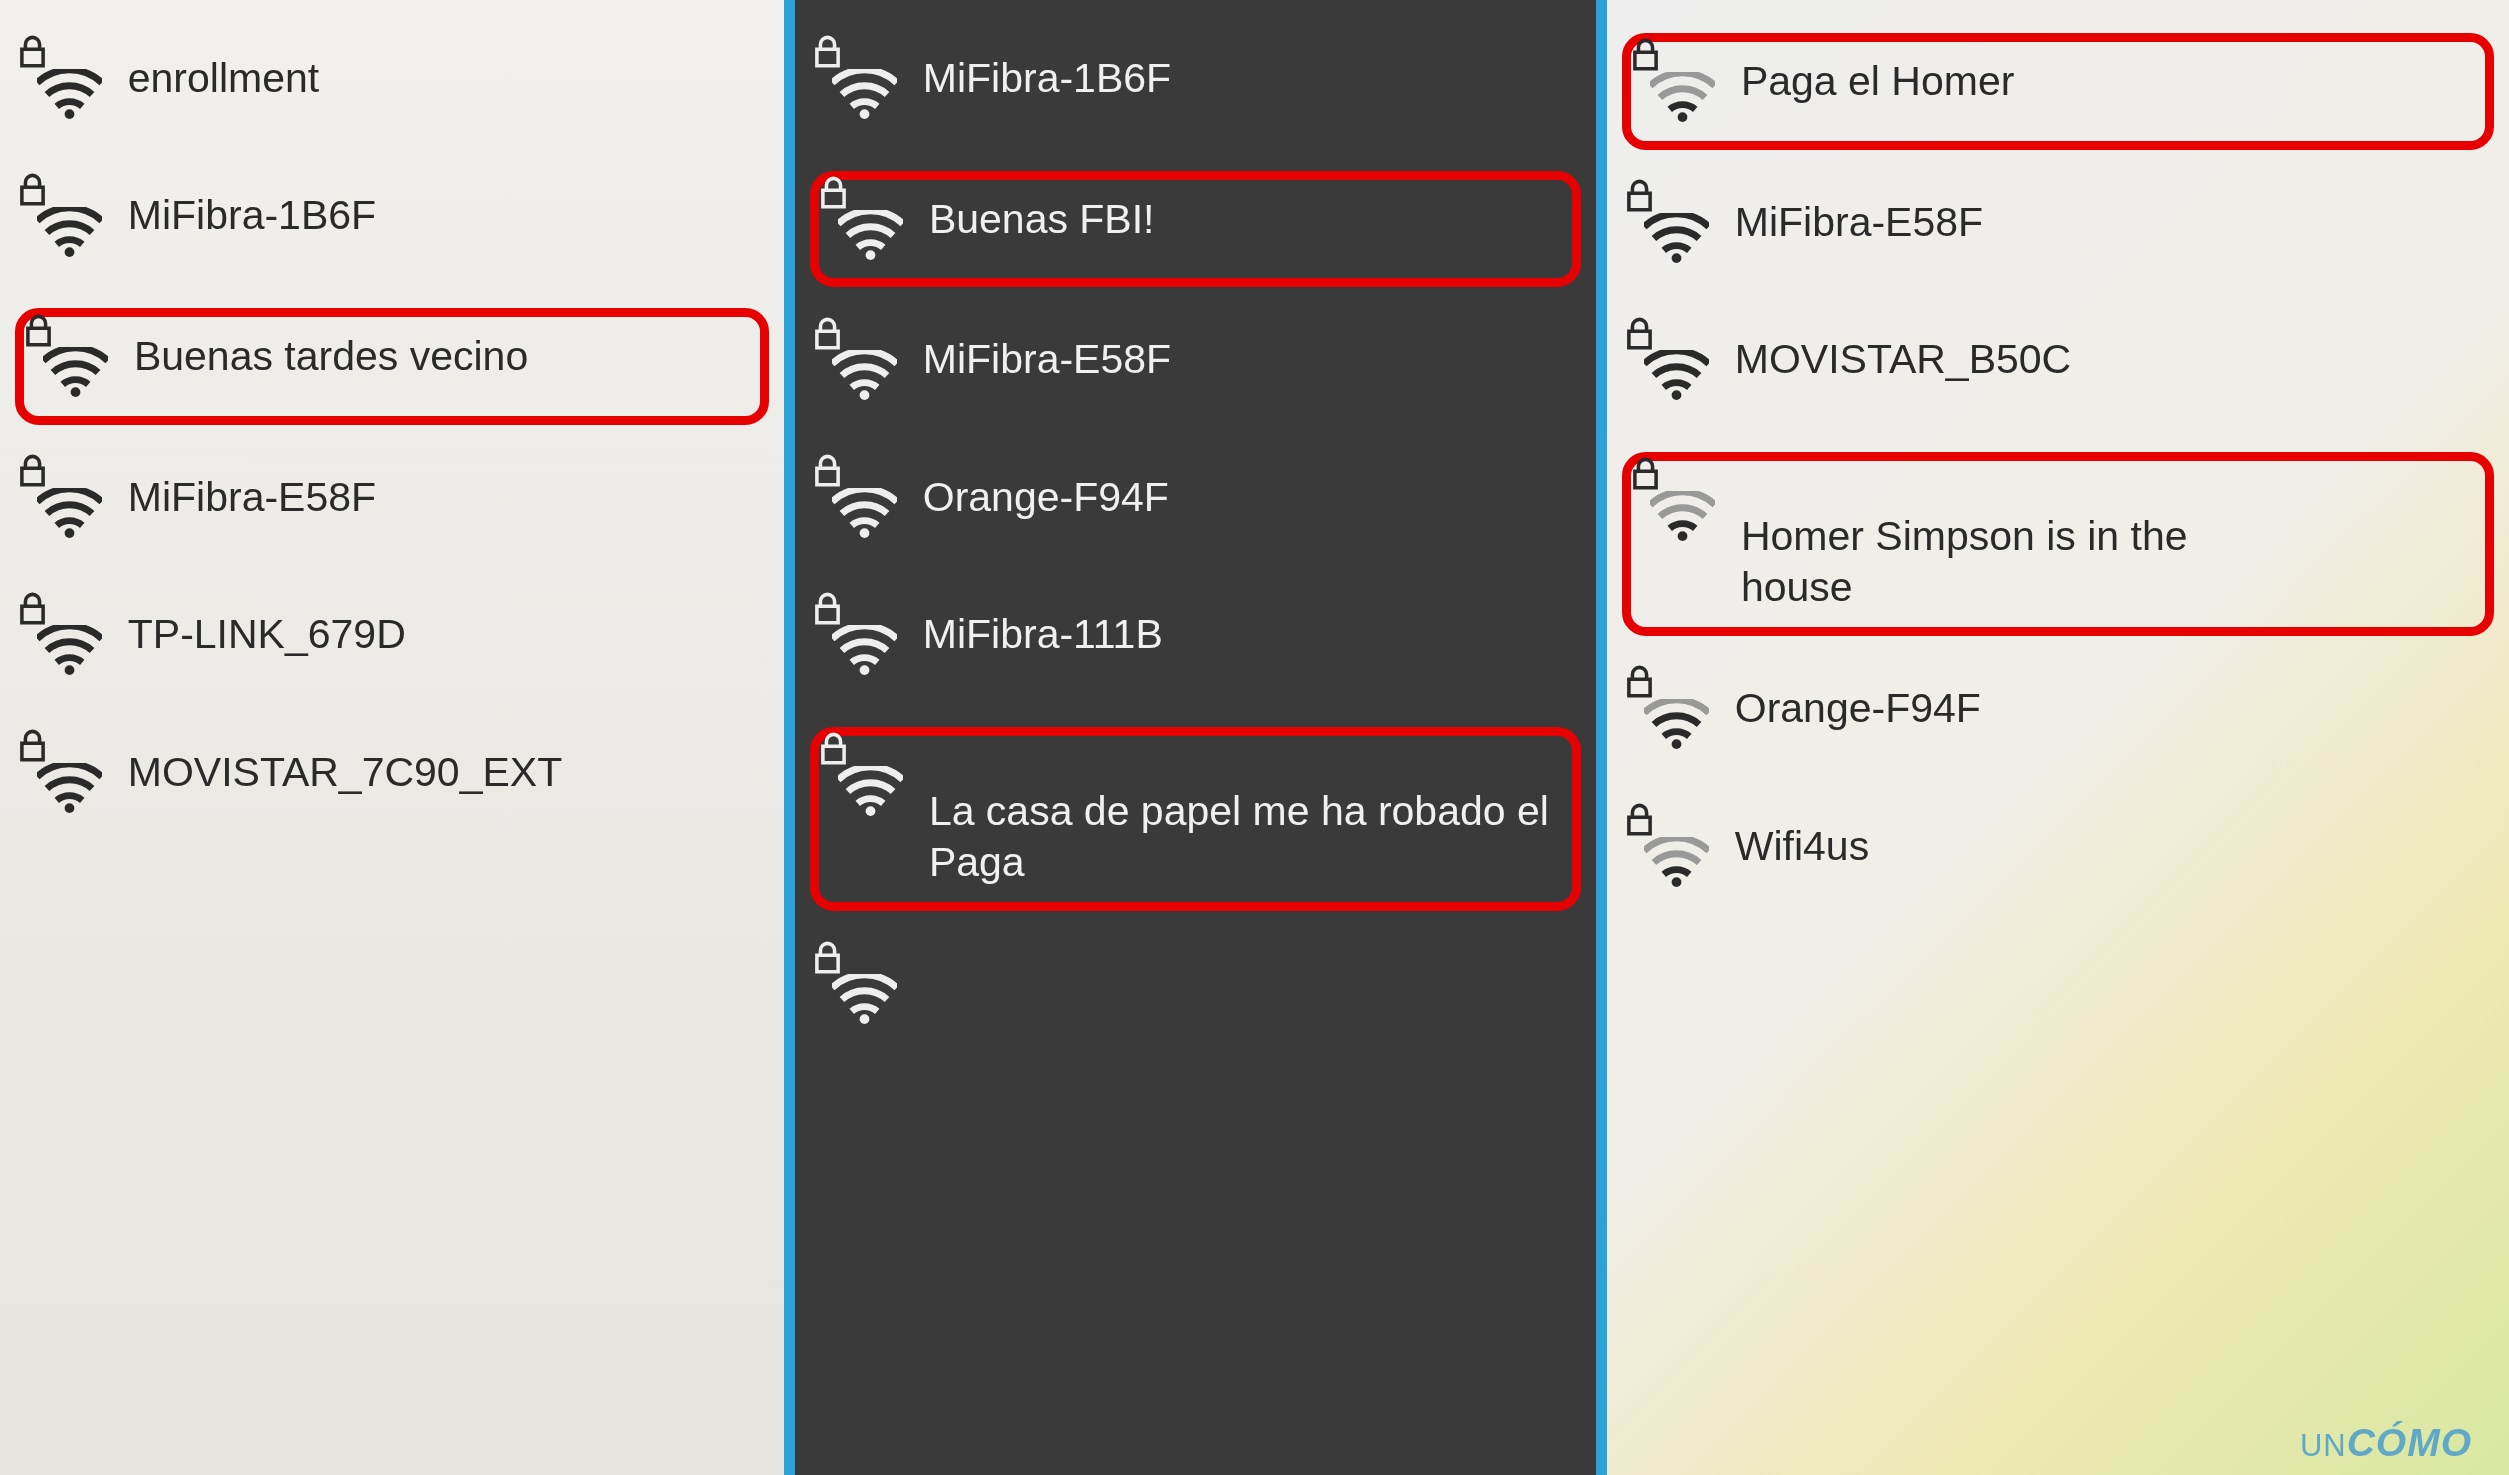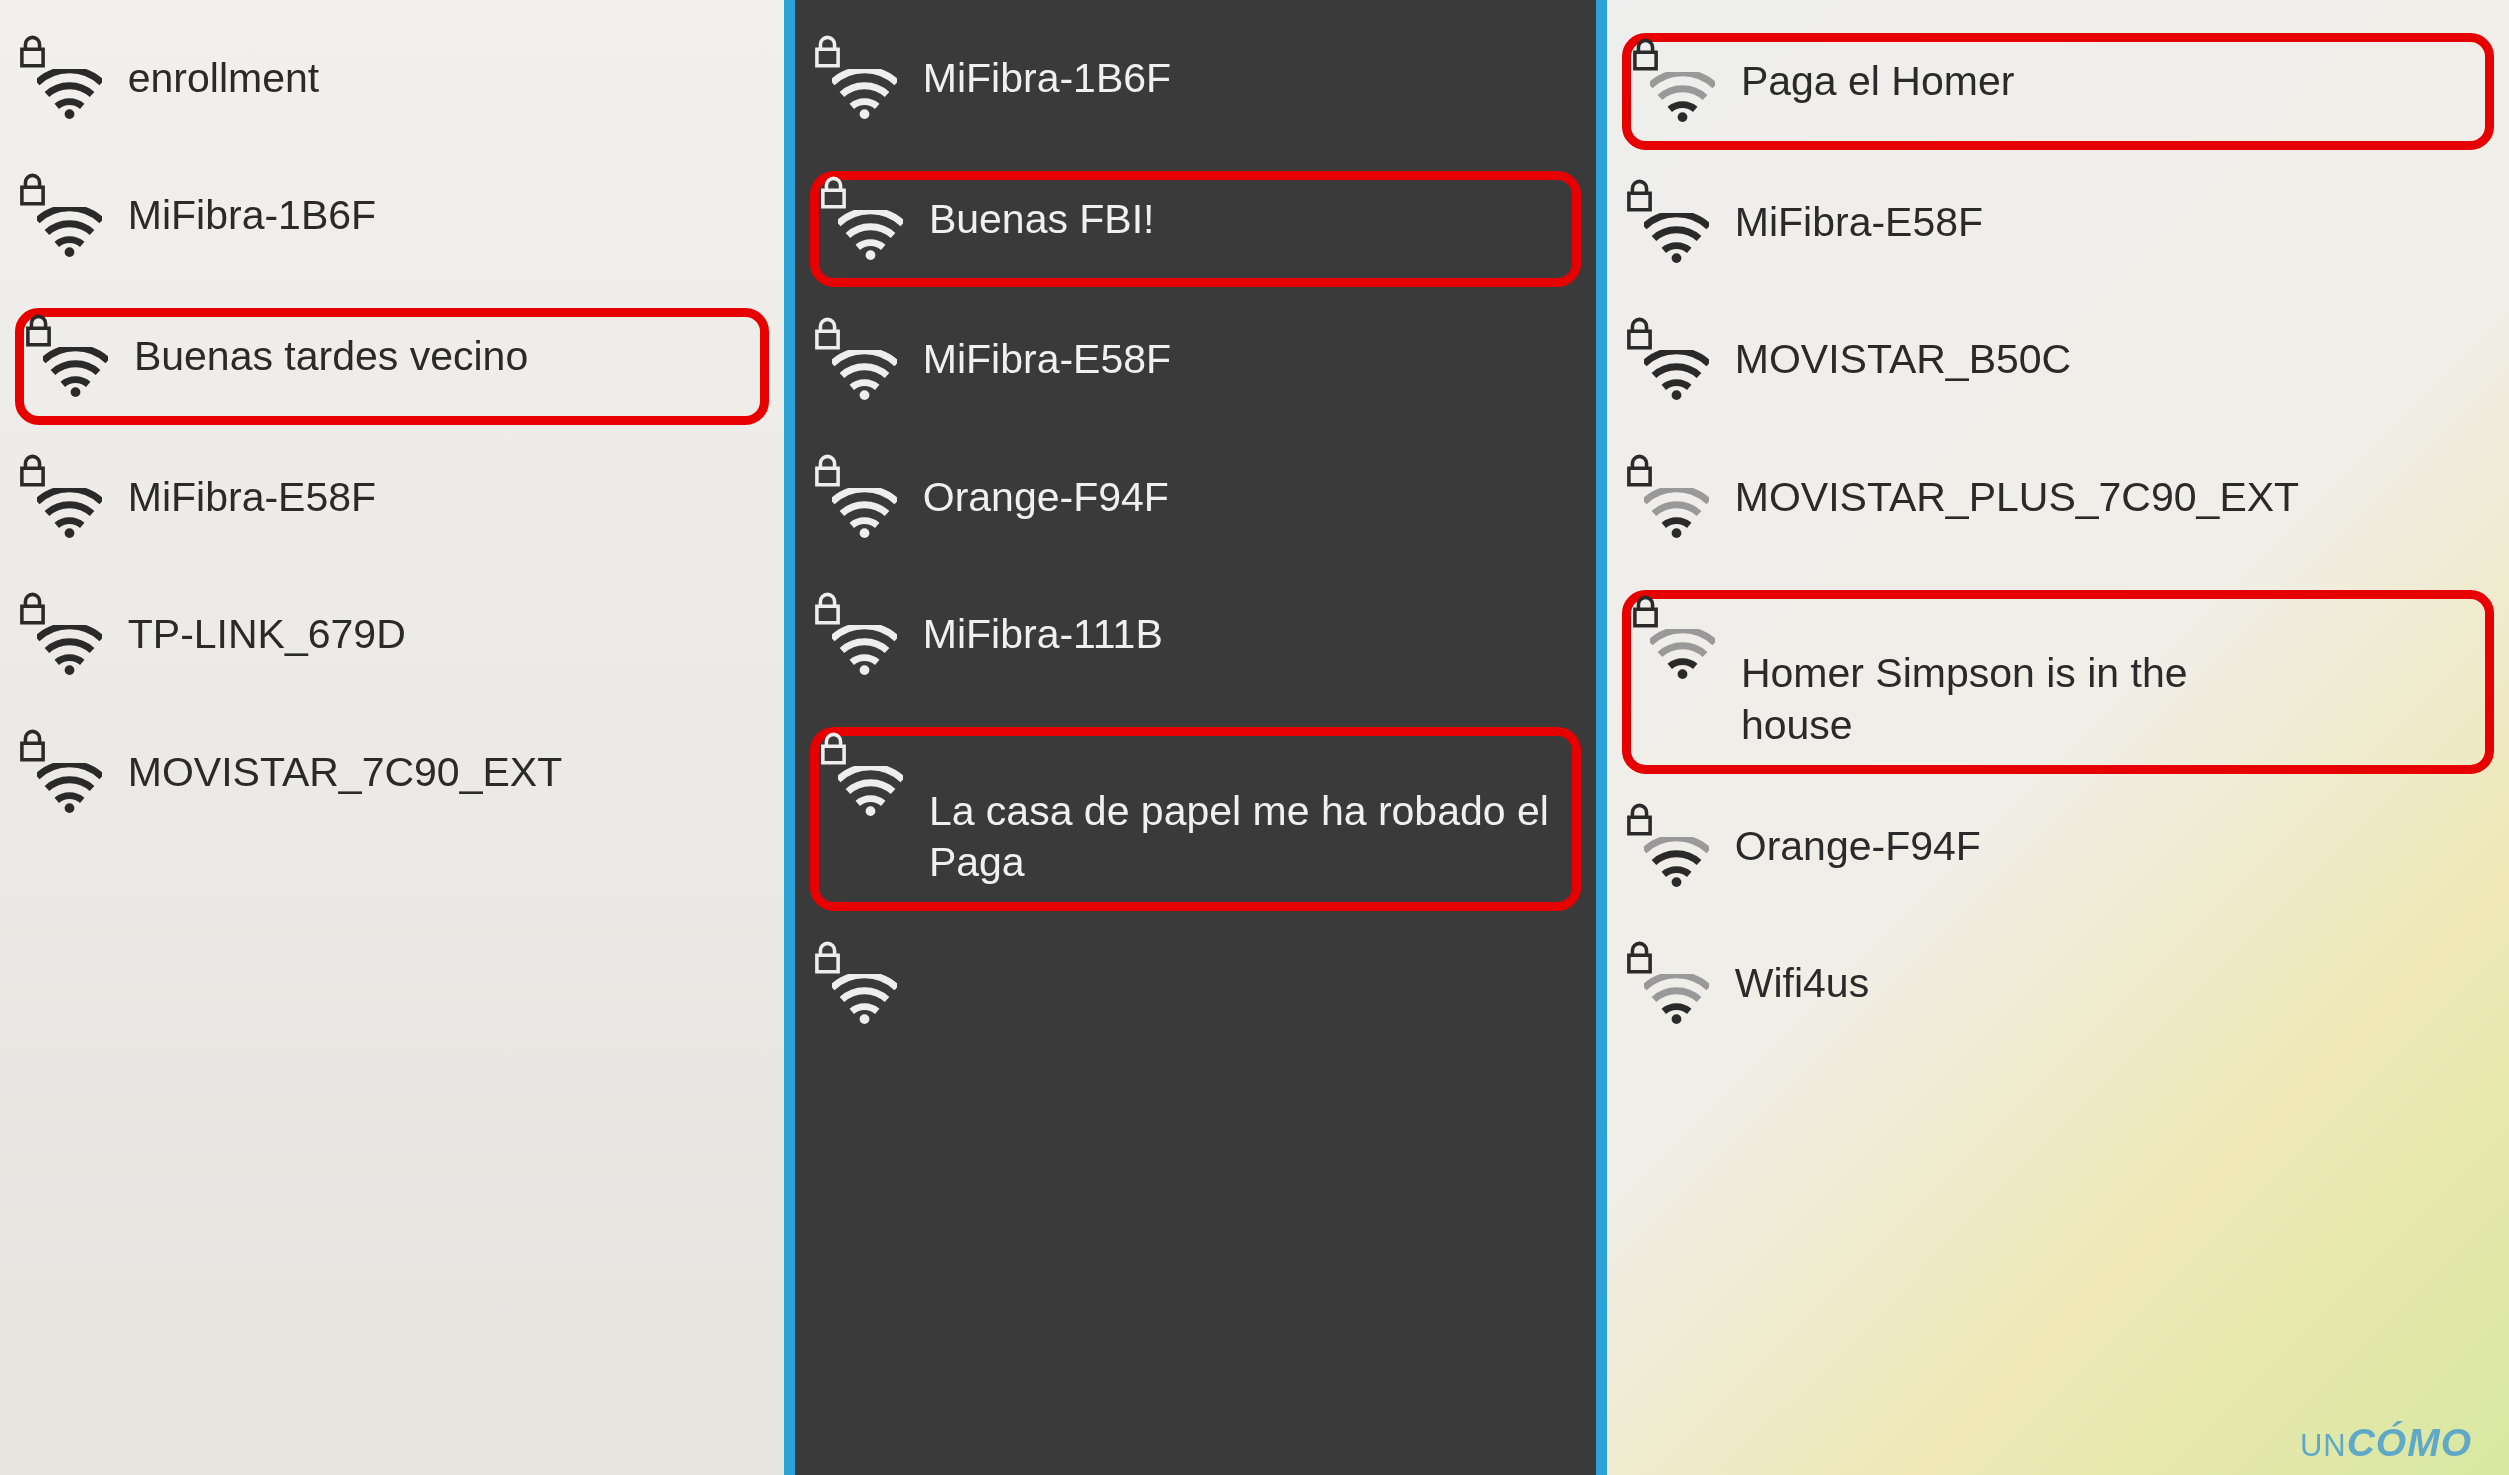--- a/index.html
+++ b/index.html
@@ -335,77 +335,63 @@
       <svg class="wifi-signal" width="65" height="51" viewBox="0 0 66 52">
           <path d="M0 14 a48 48 0 0 1 66 0" fill="none" stroke="#2a2a2a" stroke-width="7"></path>
           <path d="M10 26 a34 34 0 0 1 46 0" fill="none" stroke="#2a2a2a" stroke-width="7"></path>
           <path d="M20 38 a20 20 0 0 1 26 0" fill="none" stroke="#2a2a2a" stroke-width="7"></path>
           <circle cx="33" cy="46" r="5" fill="#2a2a2a"></circle>
         </svg>
     </div>
     <span class="wifi-label">MOVISTAR_B50C</span>
   </div>
 
-  <div class="wifi-item">
+
+  <div class="wifi-item highlighted">
     <div class="icon-stack">
       <svg class="lock-mini" width="29" height="33" viewBox="0 0 24 28">
           <path d="M6 12 V8 a6 6 0 0 1 12 0 V12 M3 12 h18 v14 H3 z" fill="none" stroke="#2a2a2a" stroke-width="3"></path>
         </svg>
       <svg class="wifi-signal" width="65" height="51" viewBox="0 0 66 52">
           <path d="M0 14 a48 48 0 0 1 66 0" fill="none" stroke="#999" stroke-width="7"></path>
           <path d="M10 26 a34 34 0 0 1 46 0" fill="none" stroke="#999" stroke-width="7"></path>
           <path d="M20 38 a20 20 0 0 1 26 0" fill="none" stroke="#2a2a2a" stroke-width="7"></path>
           <circle cx="33" cy="46" r="5" fill="#2a2a2a"></circle>
         </svg>
     </div>
-    <span class="wifi-label">MOVISTAR_PLUS_7C90_EXT</span>
-  </div>
-
-  <div class="wifi-item highlighted">
+    <span class="wifi-label wrap" style="max-width:510px">Homer Simpson is in the house</span>
+  </div>
+
+  <div class="wifi-item">
+    <div class="icon-stack">
+      <svg class="lock-mini" width="29" height="33" viewBox="0 0 24 28">
+          <path d="M6 12 V8 a6 6 0 0 1 12 0 V12 M3 12 h18 v14 H3 z" fill="none" stroke="#2a2a2a" stroke-width="3"></path>
+        </svg>
+      <svg class="wifi-signal" width="65" height="51" viewBox="0 0 66 52">
+          <path d="M0 14 a48 48 0 0 1 66 0" fill="none" stroke="#999" stroke-width="7"></path>
+          <path d="M10 26 a34 34 0 0 1 46 0" fill="none" stroke="#2a2a2a" stroke-width="7"></path>
+          <path d="M20 38 a20 20 0 0 1 26 0" fill="none" stroke="#2a2a2a" stroke-width="7"></path>
+          <circle cx="33" cy="46" r="5" fill="#2a2a2a"></circle>
+        </svg>
+    </div>
+    <span class="wifi-label">Orange-F94F</span>
+  </div>
+
+  <div class="wifi-item">
     <div class="icon-stack">
       <svg class="lock-mini" width="29" height="33" viewBox="0 0 24 28">
           <path d="M6 12 V8 a6 6 0 0 1 12 0 V12 M3 12 h18 v14 H3 z" fill="none" stroke="#2a2a2a" stroke-width="3"></path>
         </svg>
       <svg class="wifi-signal" width="65" height="51" viewBox="0 0 66 52">
           <path d="M0 14 a48 48 0 0 1 66 0" fill="none" stroke="#999" stroke-width="7"></path>
           <path d="M10 26 a34 34 0 0 1 46 0" fill="none" stroke="#999" stroke-width="7"></path>
           <path d="M20 38 a20 20 0 0 1 26 0" fill="none" stroke="#2a2a2a" stroke-width="7"></path>
           <circle cx="33" cy="46" r="5" fill="#2a2a2a"></circle>
         </svg>
     </div>
-    <span class="wifi-label wrap" style="max-width:510px">Homer Simpson is in the house</span>
-  </div>
-
-  <div class="wifi-item">
-    <div class="icon-stack">
-      <svg class="lock-mini" width="29" height="33" viewBox="0 0 24 28">
-          <path d="M6 12 V8 a6 6 0 0 1 12 0 V12 M3 12 h18 v14 H3 z" fill="none" stroke="#2a2a2a" stroke-width="3"></path>
-        </svg>
-      <svg class="wifi-signal" width="65" height="51" viewBox="0 0 66 52">
-          <path d="M0 14 a48 48 0 0 1 66 0" fill="none" stroke="#999" stroke-width="7"></path>
-          <path d="M10 26 a34 34 0 0 1 46 0" fill="none" stroke="#2a2a2a" stroke-width="7"></path>
-          <path d="M20 38 a20 20 0 0 1 26 0" fill="none" stroke="#2a2a2a" stroke-width="7"></path>
-          <circle cx="33" cy="46" r="5" fill="#2a2a2a"></circle>
-        </svg>
-    </div>
-    <span class="wifi-label">Orange-F94F</span>
-  </div>
-
-  <div class="wifi-item">
-    <div class="icon-stack">
-      <svg class="lock-mini" width="29" height="33" viewBox="0 0 24 28">
-          <path d="M6 12 V8 a6 6 0 0 1 12 0 V12 M3 12 h18 v14 H3 z" fill="none" stroke="#2a2a2a" stroke-width="3"></path>
-        </svg>
-      <svg class="wifi-signal" width="65" height="51" viewBox="0 0 66 52">
-          <path d="M0 14 a48 48 0 0 1 66 0" fill="none" stroke="#999" stroke-width="7"></path>
-          <path d="M10 26 a34 34 0 0 1 46 0" fill="none" stroke="#999" stroke-width="7"></path>
-          <path d="M20 38 a20 20 0 0 1 26 0" fill="none" stroke="#2a2a2a" stroke-width="7"></path>
-          <circle cx="33" cy="46" r="5" fill="#2a2a2a"></circle>
-        </svg>
-    </div>
     <span class="wifi-label">Wifi4us</span>
   </div>
 
   <div class="watermark">
     <span class="un">UN</span><span class="como">CÓMO</span>
   </div>
 </div>
 
 
 </body></html>

